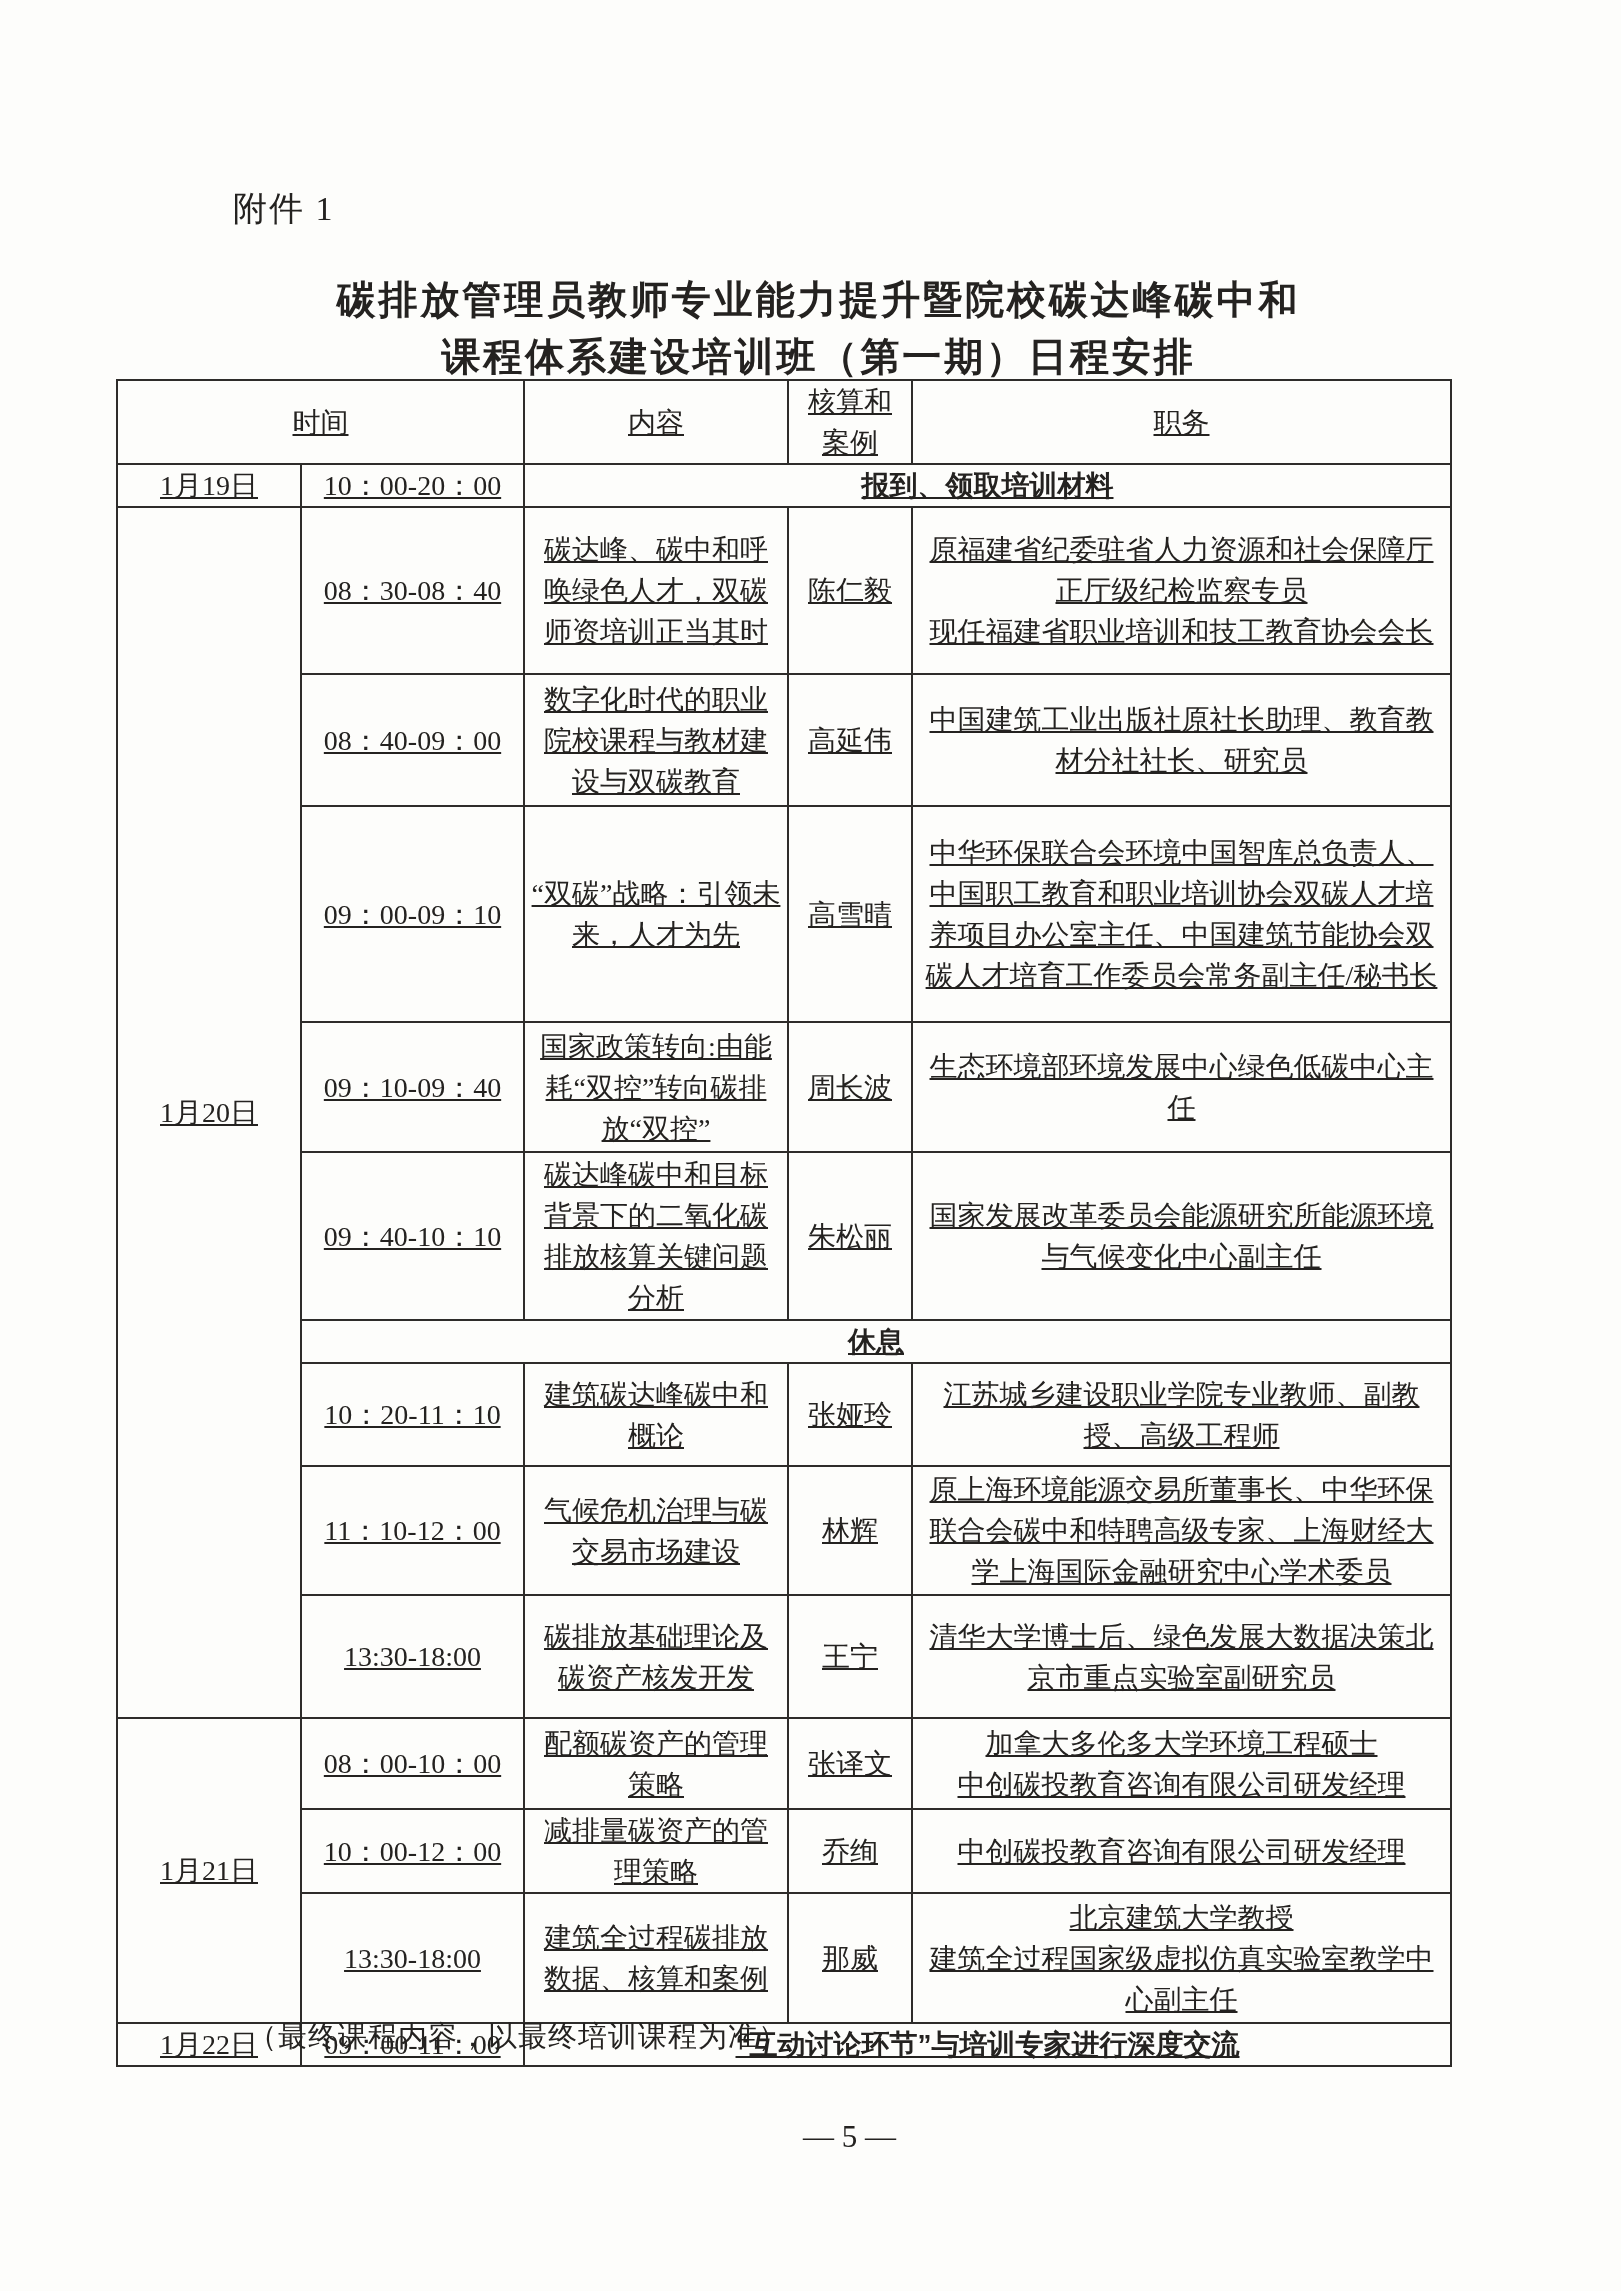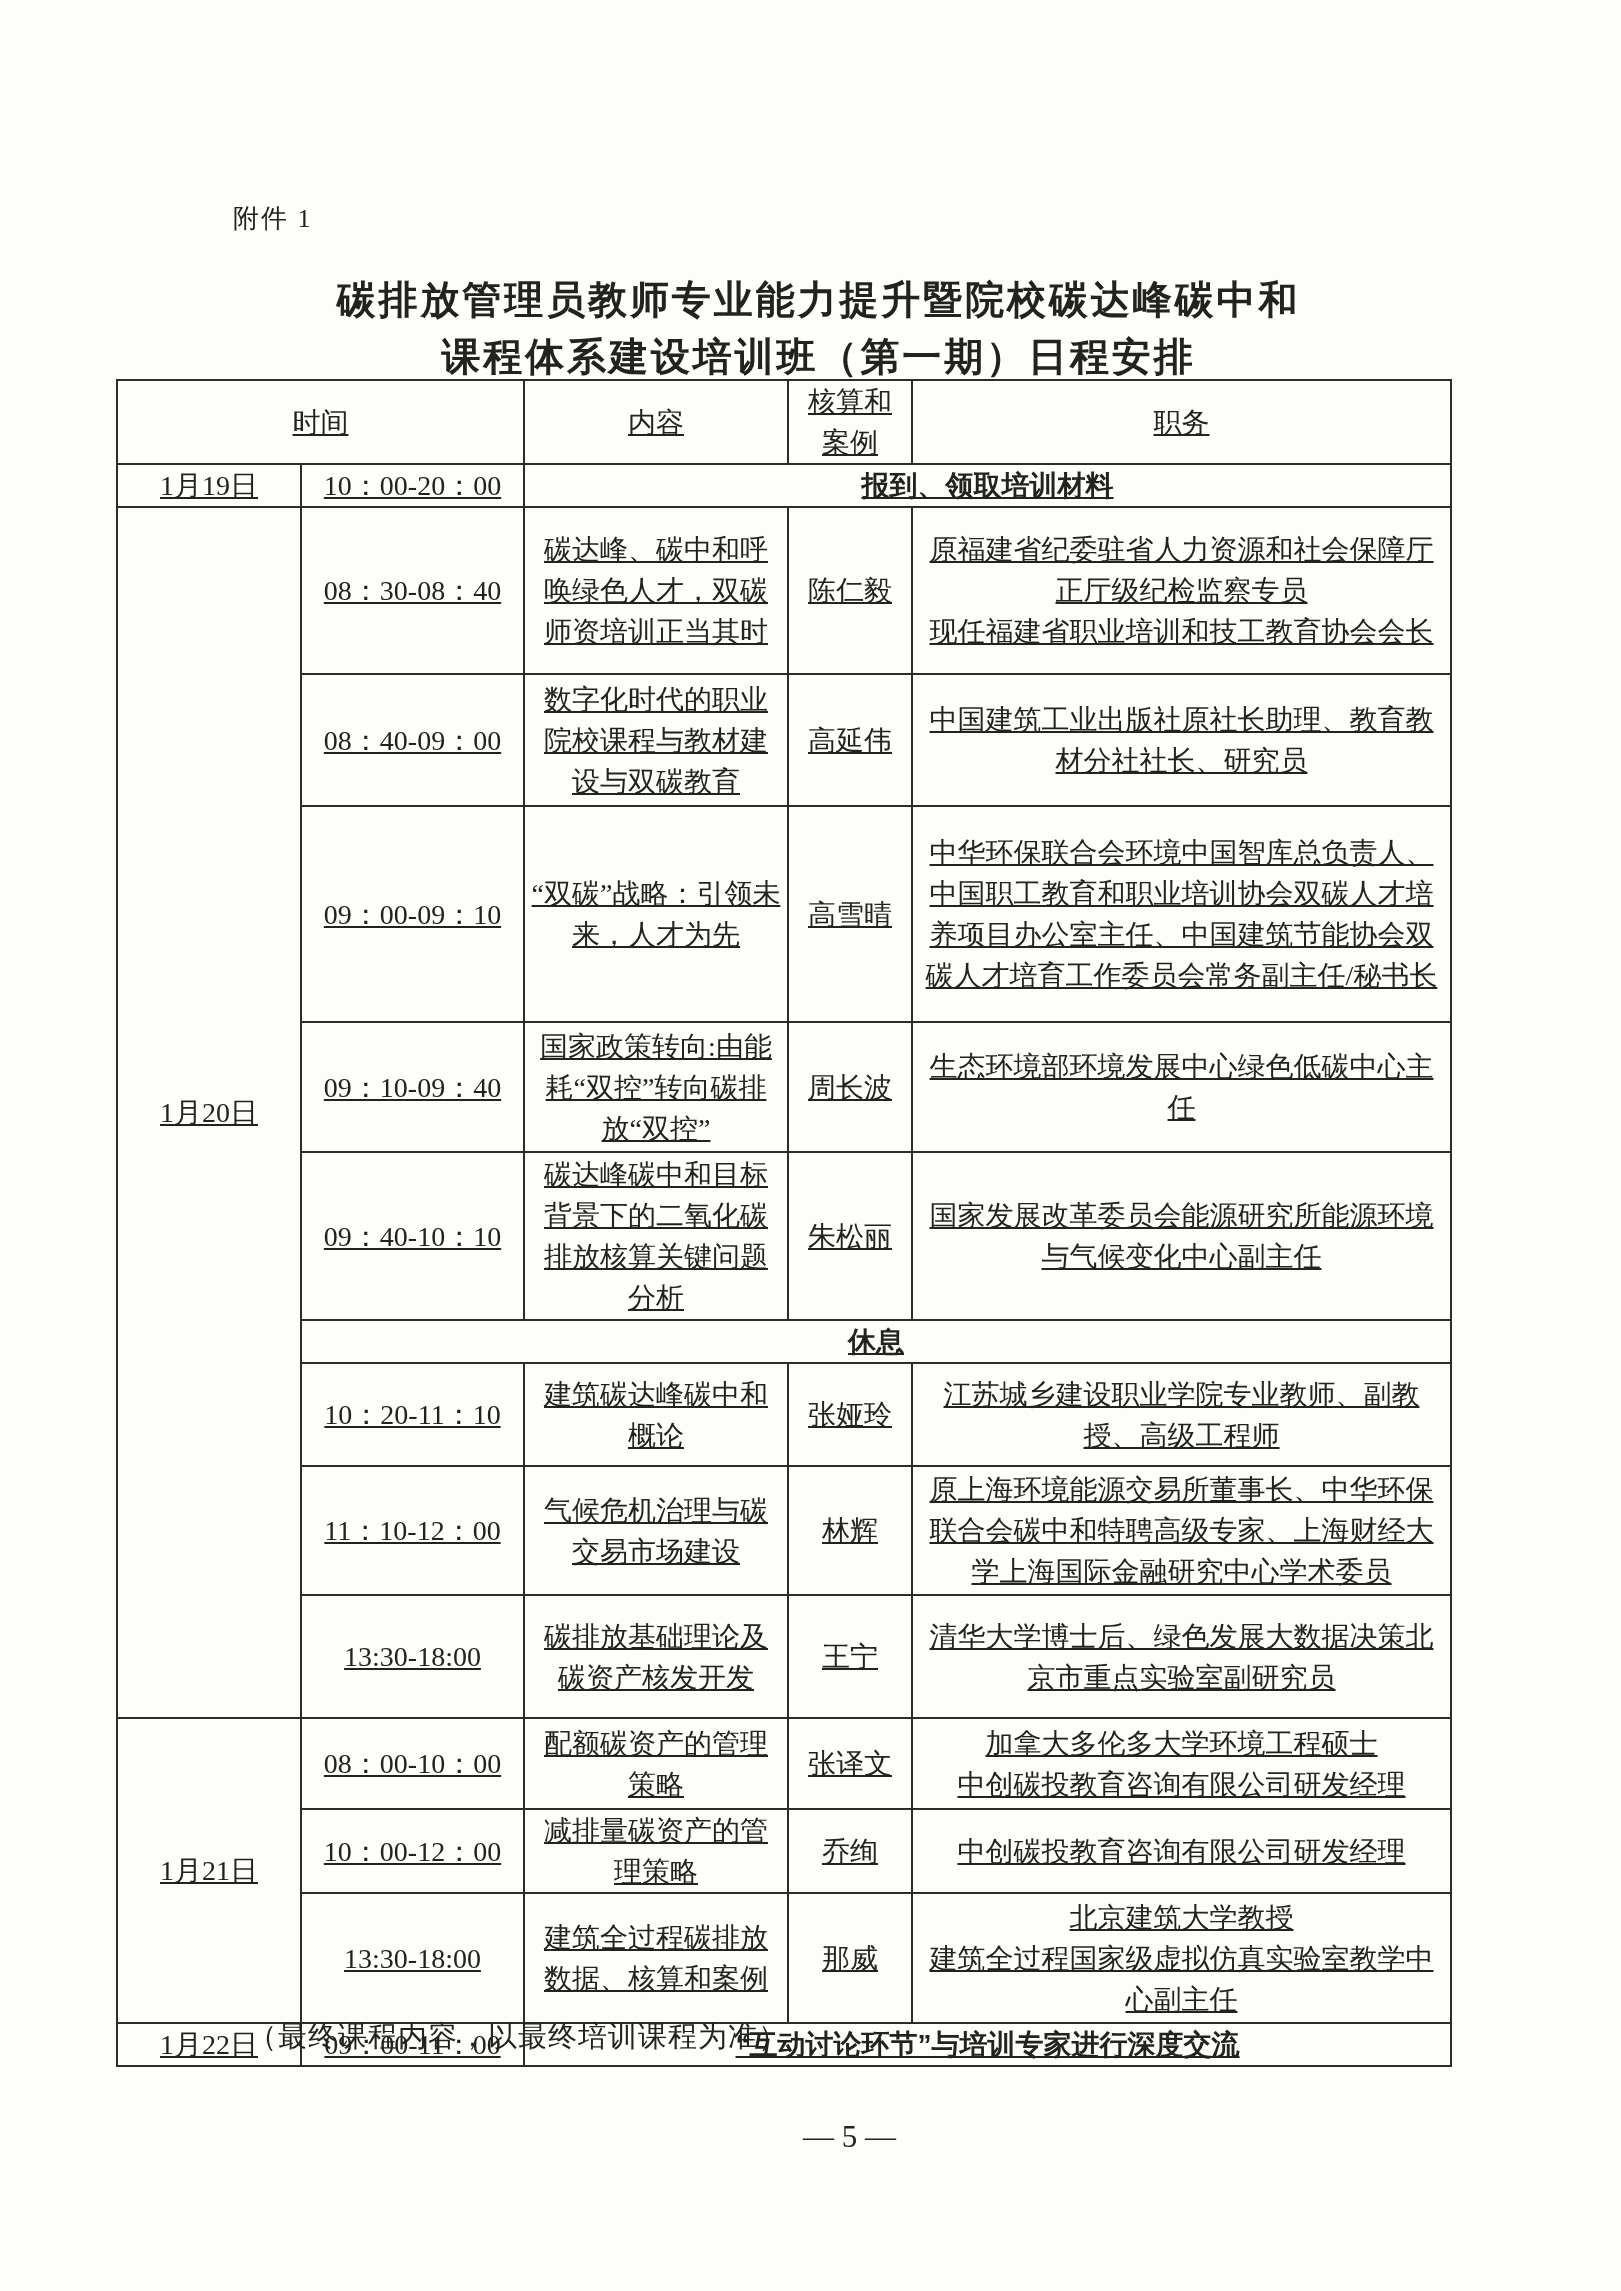--- a/index.html
+++ b/index.html
@@ -6,22 +6,22 @@
   .page {
     position:relative;
     width:1621px; height:2292px;
     margin:0 auto;
     background:#fdfdfb;
     font-family:"Liberation Serif", serif;
     color:#242220;
     overflow:hidden;
   }
   .attachment {
-    position:absolute; left:233px; top:201px;
-    font-size:26px; letter-spacing:2px;text-align:right;
+    position:absolute; left:233px; top:186px;
+    font-size:34px; letter-spacing:2px;text-align:right;
   }
   .doc-title {
     position:absolute; left:16px; right:0; top:271px;
     text-align:center;
     font-family:"Liberation Sans", sans-serif;
     font-weight:bold;
     font-size:39px; line-height:57px; letter-spacing:2.9px;
   }
   table.schedule {
     position:absolute; left:116px; top:379px;

